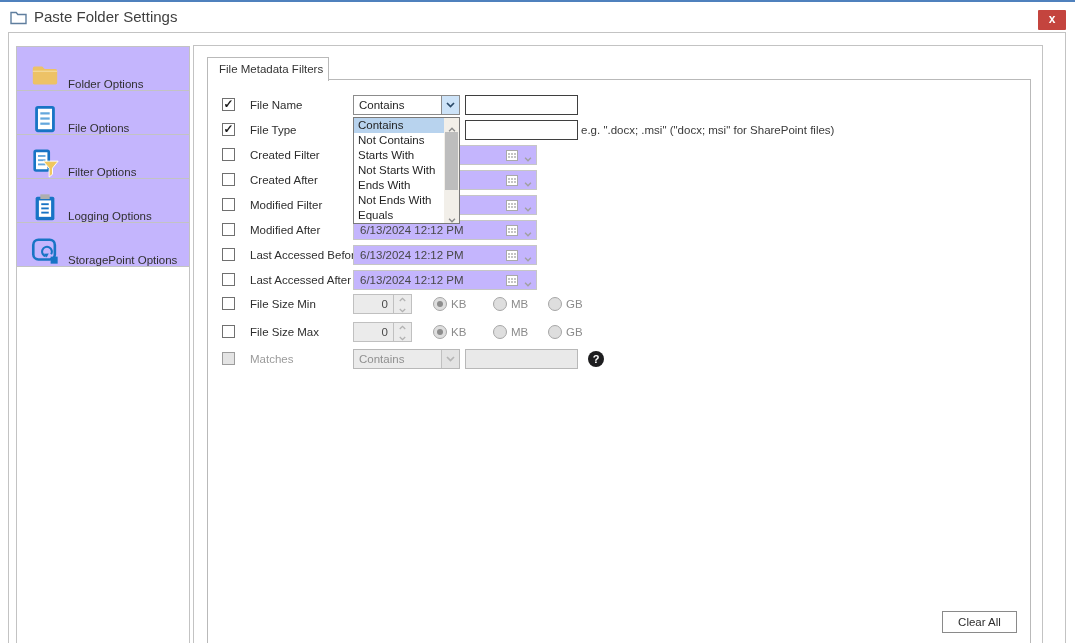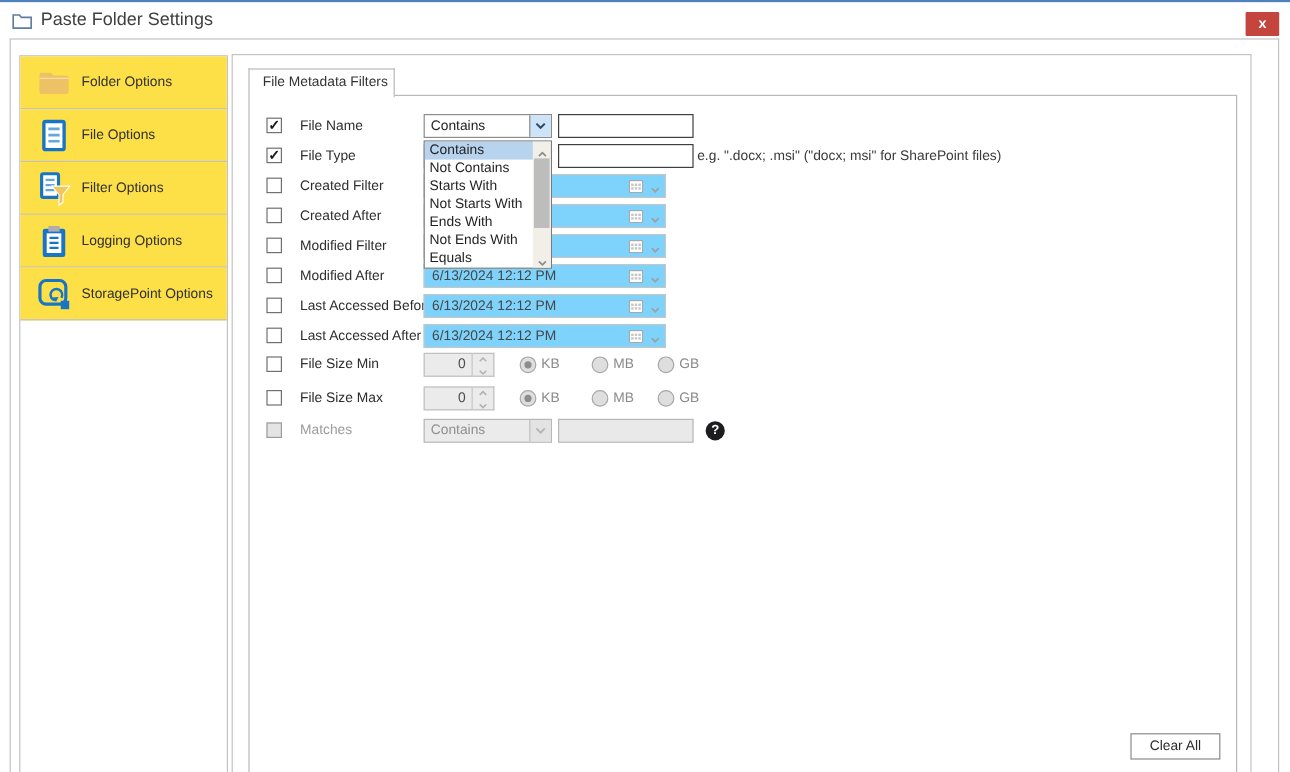--- a/index.html
+++ b/index.html
@@ -13,21 +13,21 @@
   #title-icon { left:10px; top:9px; }
   #window-title { left:34px; top:6px; font-size:15px; color:#3f3f3f; }
   #close-btn { left:1038px; top:8px; width:28px; height:20px; background:#c4443e;
     color:#fff; font-weight:bold; font-size:12px; text-align:center; line-height:19px;
     border-radius:1px; cursor:pointer; }
 
   
   #dialog { left:8px; top:32px; width:1058px; height:620px; border:1px solid #c3c3c3; background:#fff; }
   #sidebar { left:16px; top:46px; width:174px; height:606px; border:1px solid #c3c3c3; background:#fff; }
   .side-item { position:relative; height:44px; border-bottom:1px solid #c3c3c3;
-    display:flex; align-items:center; cursor:pointer; background:#fde047; }
+    display:flex; align-items:flex-end; cursor:pointer; background:#c4b5fd; }
   .side-item .ic { width:30px; height:30px; margin-left:13px; flex:0 0 30px; }
   .side-item .lbl { margin-left:8px; font-size:11.5px; color:#303030; }
   #main-panel { left:193px; top:45px; width:850px; height:608px; border:1px solid #c3c3c3; background:#fff; }
   #tab { left:207px; top:57px; width:122px; height:24px; border:1px solid #b9b9b9; border-bottom:none;
     background:#fff; z-index:3; font-size:11.5px; color:#333; line-height:23px; padding-left:11px; cursor:default; }
   #page { left:207px; top:79px; width:824px; height:578px; border:1px solid #b9b9b9; background:#fff; z-index:2; }
 
   
   .cb { position:absolute; left:14px; width:13px; height:13px; background:#fff;
     border:1px solid #707070; font-size:12px; line-height:11px; text-align:center;
@@ -43,22 +43,22 @@
     border-left:1px solid #8c8c8c; color:#2b4a68; text-align:center; }
   .combo .cbtn svg { margin-top:6px; }
   .combo.disabled { border-color:#b8b8b8; background:#ebebeb; }
   .combo.disabled .cval { color:#909090; }
   .combo.disabled .cbtn { background:#e3e3e3; border-left-color:#c0c0c0; color:#b5b5b5; }
 
   .ti { position:absolute; left:257px; width:113px; height:20px; border:1px solid #3f3f3f;
     background:#fff; font-size:11.5px; padding:0 4px; font-family:"Liberation Sans",sans-serif; }
   .ti.disabled { border:1px solid #b8b8b8; background:#e9e9e9; }
 
-  .datef { position:absolute; left:145px; width:202px; height:20px; border:1px solid #c6c6c6;
-    background:#7dd3fc; font-size:11.5px; color:#474747; }
+  .datef { position:absolute; left:145px; width:184px; height:20px; border:1px solid #c6c6c6;
+    background:#c4b5fd; font-size:11.5px; color:#474747; }
   .datef .dval { position:absolute; left:6px; line-height:18px; }
   .datef .cal { position:absolute; right:18px; top:3px; }
   .datef .dar { position:absolute; right:4px; top:6px; color:#a0a0a0; }
 
   .spinbox { position:absolute; left:145px; width:41px; height:20px; border:1px solid #c0c0c0;
     background:#ebebeb; font-size:11.5px; color:#4a4a4a; text-align:right; padding-right:5px; line-height:18px; }
   .spinarr { position:absolute; left:186px; width:18px; height:20px; border:1px solid #c0c0c0;
     border-left:none; background:#ebebeb; color:#b2b2b2; }
   .spinarr div { height:9px; text-align:center; }
   .spinarr svg { display:block; margin:2px auto 0; }

